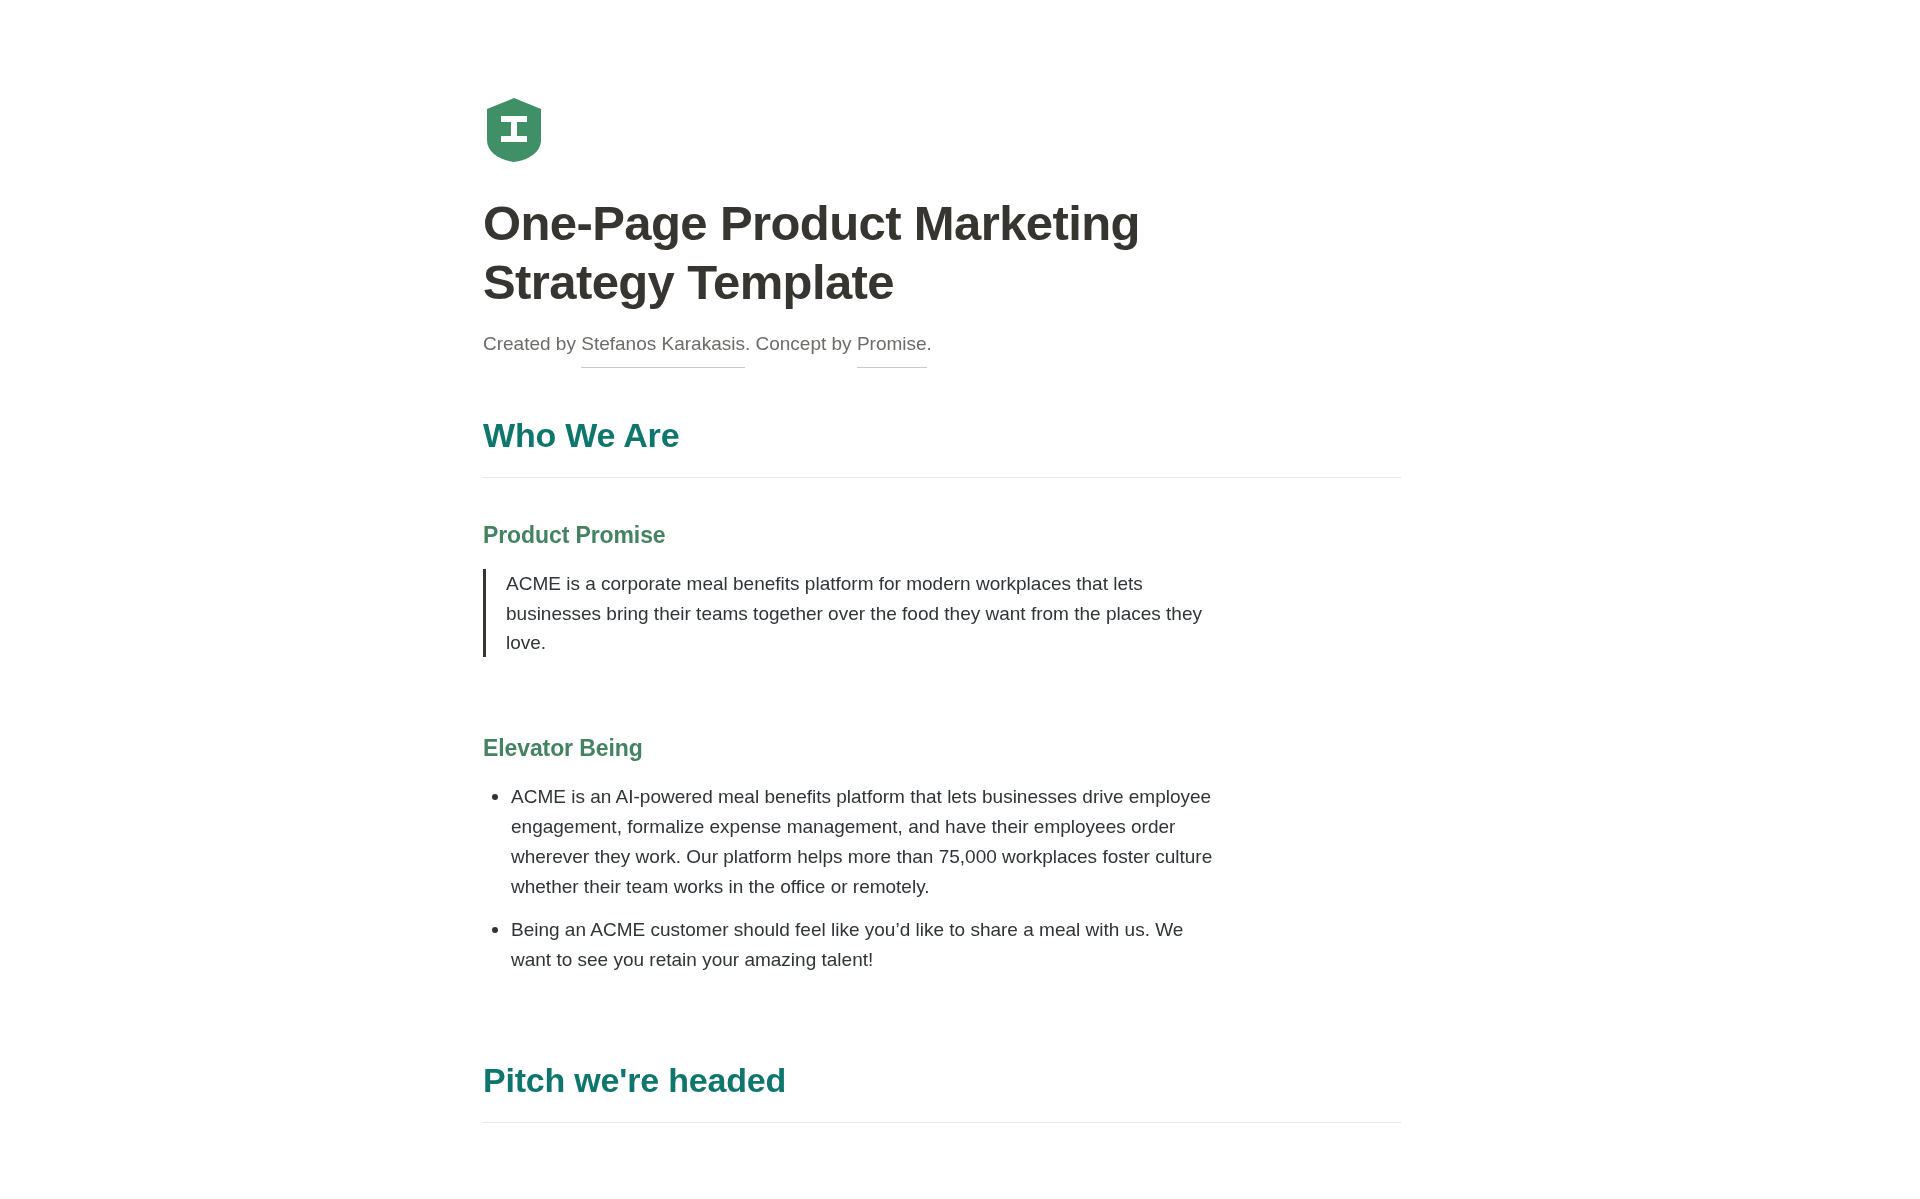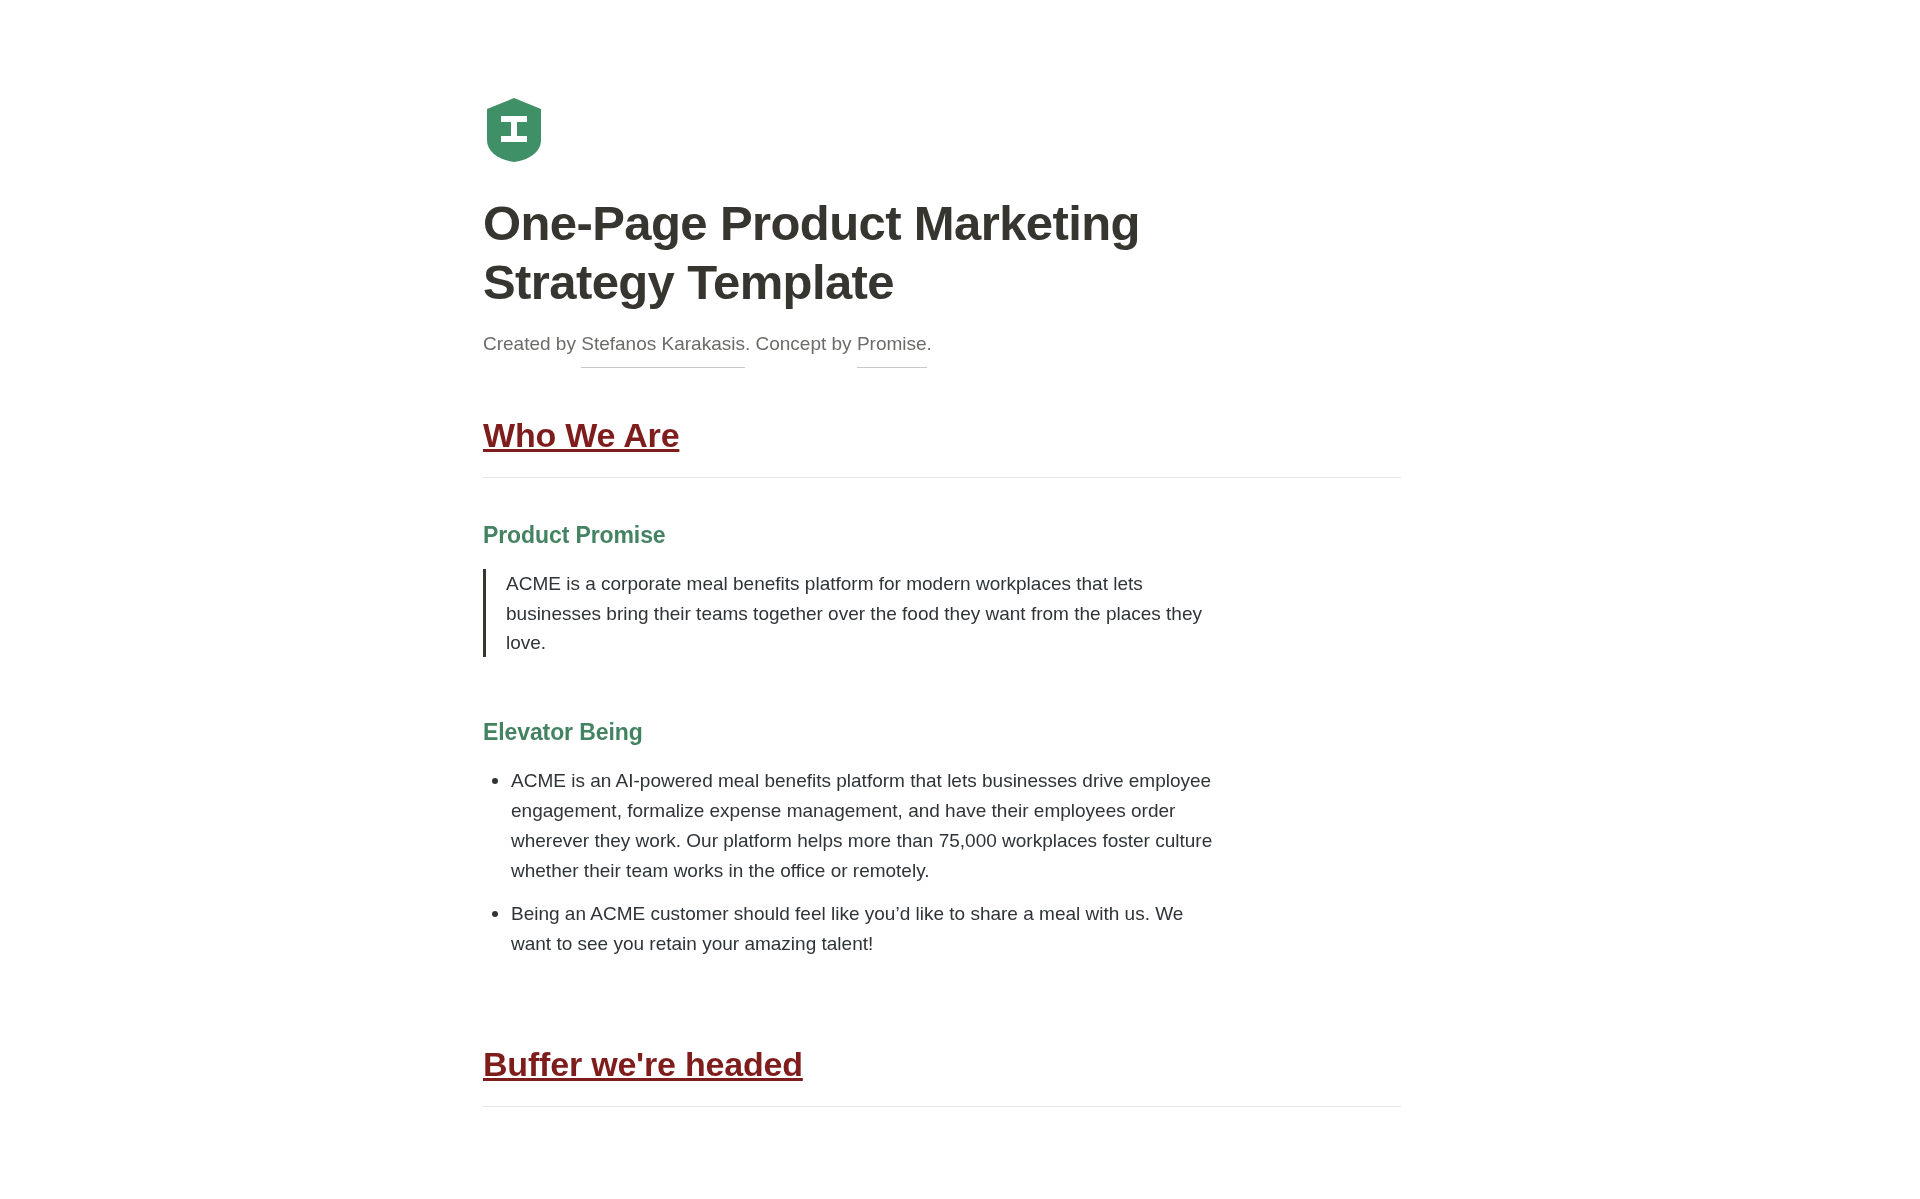--- a/index.html
+++ b/index.html
@@ -54,24 +54,23 @@
   .byline a {
     color: #6b6b68;
     text-decoration: none;
     border-bottom: 1px solid #c9c9c5;
     padding-bottom: 13px;
   }
   
   .section-h1 {
     font-size: 34px;
     font-weight: bold;
-    color: #7f1d1d;
+    color: #0f766e;
     letter-spacing: -0.2px;
     margin: 0 0 22px 0;
-    text-decoration: underline;
   }
   .divider {
     border: none;
     border-top: 1px solid #e6e6e4;
     margin: 0 0 44px 0;
     width: 100%;
   }
   .section-h2 {
     font-size: 23px;
     font-weight: bold;
@@ -79,21 +78,21 @@
     letter-spacing: -0.1px;
     margin: 0 0 20px 0;
   }
   .quote {
     border-left: 3px solid #37352f;
     padding-left: 20px;
     font-size: 19px;
     line-height: 1.55;
     color: #2f3437;
     max-width: 730px;
-    margin: 0 0 62px 0;
+    margin: 0 0 78px 0;
   }
   ul.bullets {
     list-style: none;
     margin: 0 0 0 0;
     padding: 0;
   }
   ul.bullets li {
     position: relative;
     padding-left: 28px;
     font-size: 19px;
@@ -145,17 +144,17 @@
 
       <h3 class="section-h2">Elevator Being</h3>
       <ul class="bullets">
         <li>ACME is an AI-powered meal benefits platform that lets businesses drive employee engagement, formalize expense management, and have their employees order wherever they work. Our platform helps more than 75,000 workplaces foster culture whether their team works in the office or remotely.</li>
         <li>Being an ACME customer should feel like you’d like to share a meal with us. We want to see you retain your amazing talent!</li>
       </ul>
     </div>
 
     <div class="block-gap"></div>
 
-    <h2 class="section-h1">Buffer we're headed</h2>
+    <h2 class="section-h1">Pitch we're headed</h2>
     <hr class="divider">
 
   </div>
 </div>
 
 </body></html>

